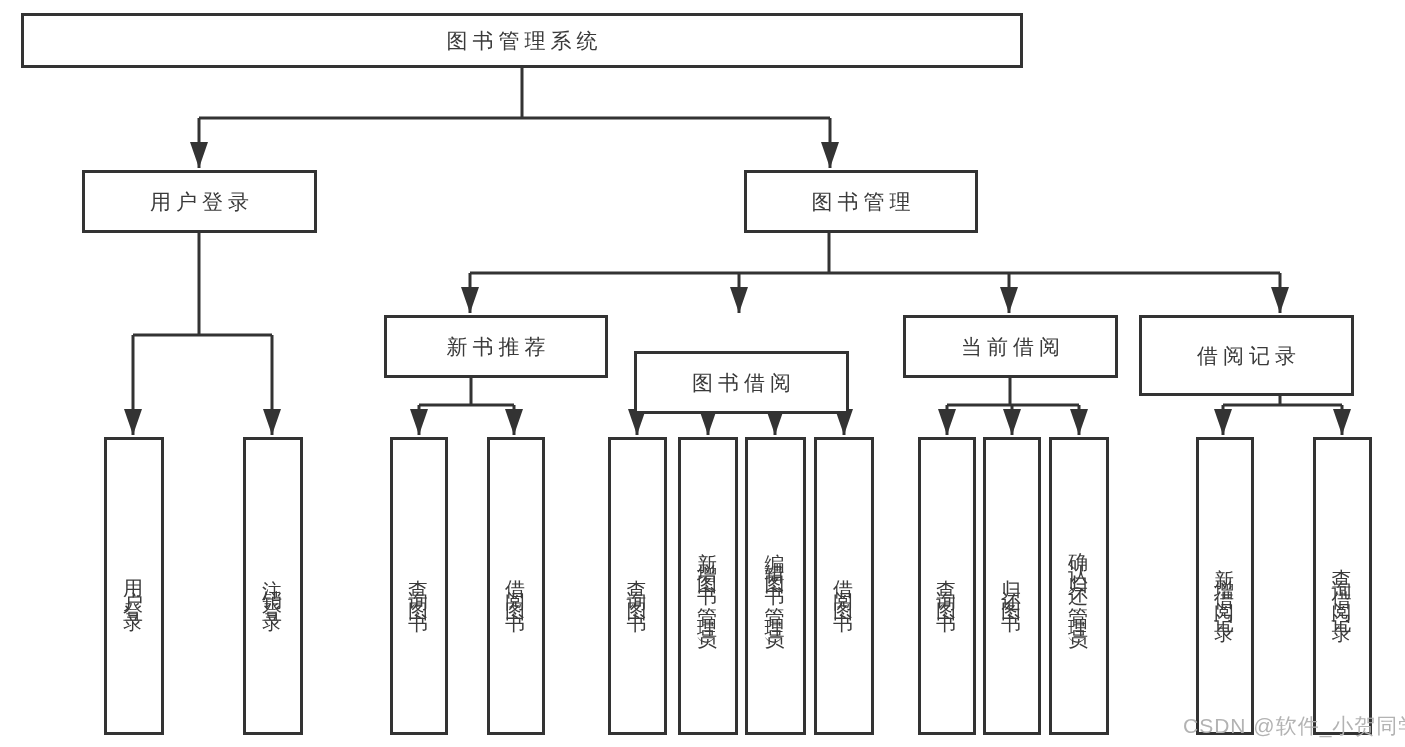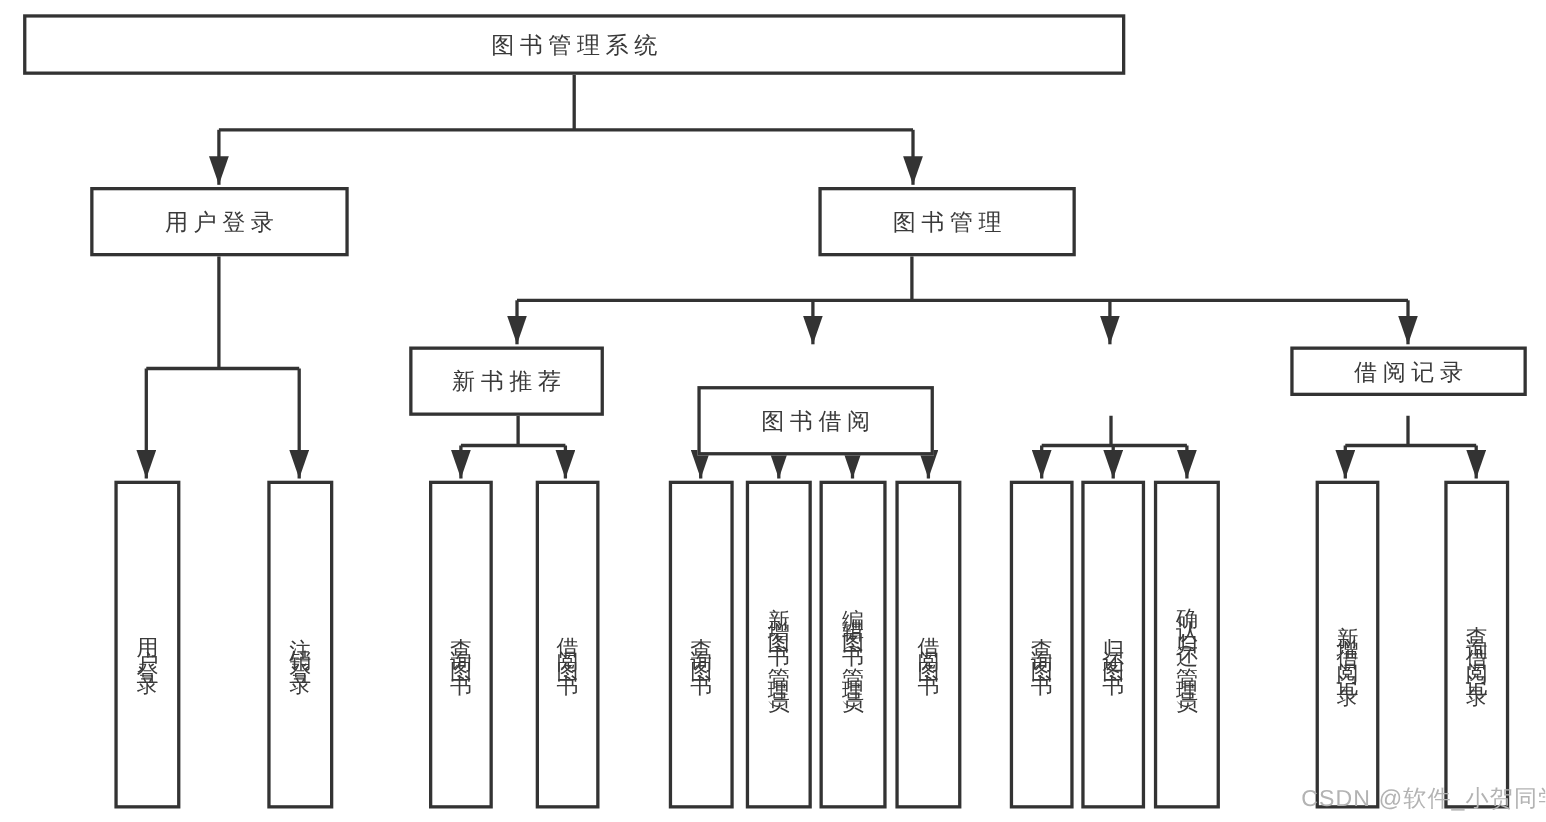--- a/index.html
+++ b/index.html
@@ -47,24 +47,24 @@
     letter-spacing: 11px;
     white-space: nowrap;
     color: #3a3a3a;
   }
   
   .n-root   { left: 21px;   top: 13px;  width: 1002px; height: 55px; }
   
   .n-login  { left: 82px;   top: 170px; width: 235px;  height: 63px; }
   .n-mgmt   { left: 712px;  top: 170px; width: 234px;  height: 63px; margin-left: 32px; }
   
-  .n-newbook{ left: 372px;  top: 315px; width: 177px;  height: 63px; }
+  .n-newbook{ left: 384px;  top: 315px; width: 224px;  height: 63px; }
   .n-borrow { left: 634px;  top: 315px; width: 215px;  height: 63px; margin-top: 36px; }
   .n-current{ left: 903px;  top: 315px; width: 215px;  height: 63px; }
-  .n-record { left: 1173px; top: 315px; width: 215px;  height: 45px; }
+  .n-record { left: 1139px; top: 315px; width: 215px;  height: 81px; }
   
   .leaf { top: 437px; height: 298px; }
   .n-l1 { left: 104px;  width: 60px; }
   .n-l2 { left: 243px;  width: 60px; }
   .n-l3 { left: 390px;  width: 58px; }
   .n-l4 { left: 487px;  width: 58px; }
   .n-l5 { left: 608px;  width: 59px; }
   .n-l6 { left: 678px;  width: 60px; }
   .n-l7 { left: 745px;  width: 61px; }
   .n-l8 { left: 814px;  width: 60px; }
@@ -137,20 +137,23 @@
   <div class="node n-mgmt">
     <span class="h-label">图书管理</span>
   </div>
 
   <div class="node n-newbook">
     <span class="h-label">新书推荐</span>
   </div>
   <div class="node n-borrow">
     <span class="h-label">图书借阅</span>
   </div>
+  <div class="node n-current">
+    <span class="h-label">当前借阅</span>
+  </div>
   <div class="node n-record">
     <span class="h-label">借阅记录</span>
   </div>
 
   <div class="node leaf n-l1">
     <span class="v-label">用户登录</span>
   </div>
   <div class="node leaf n-l2">
     <span class="v-label">注销登录</span>
   </div>

